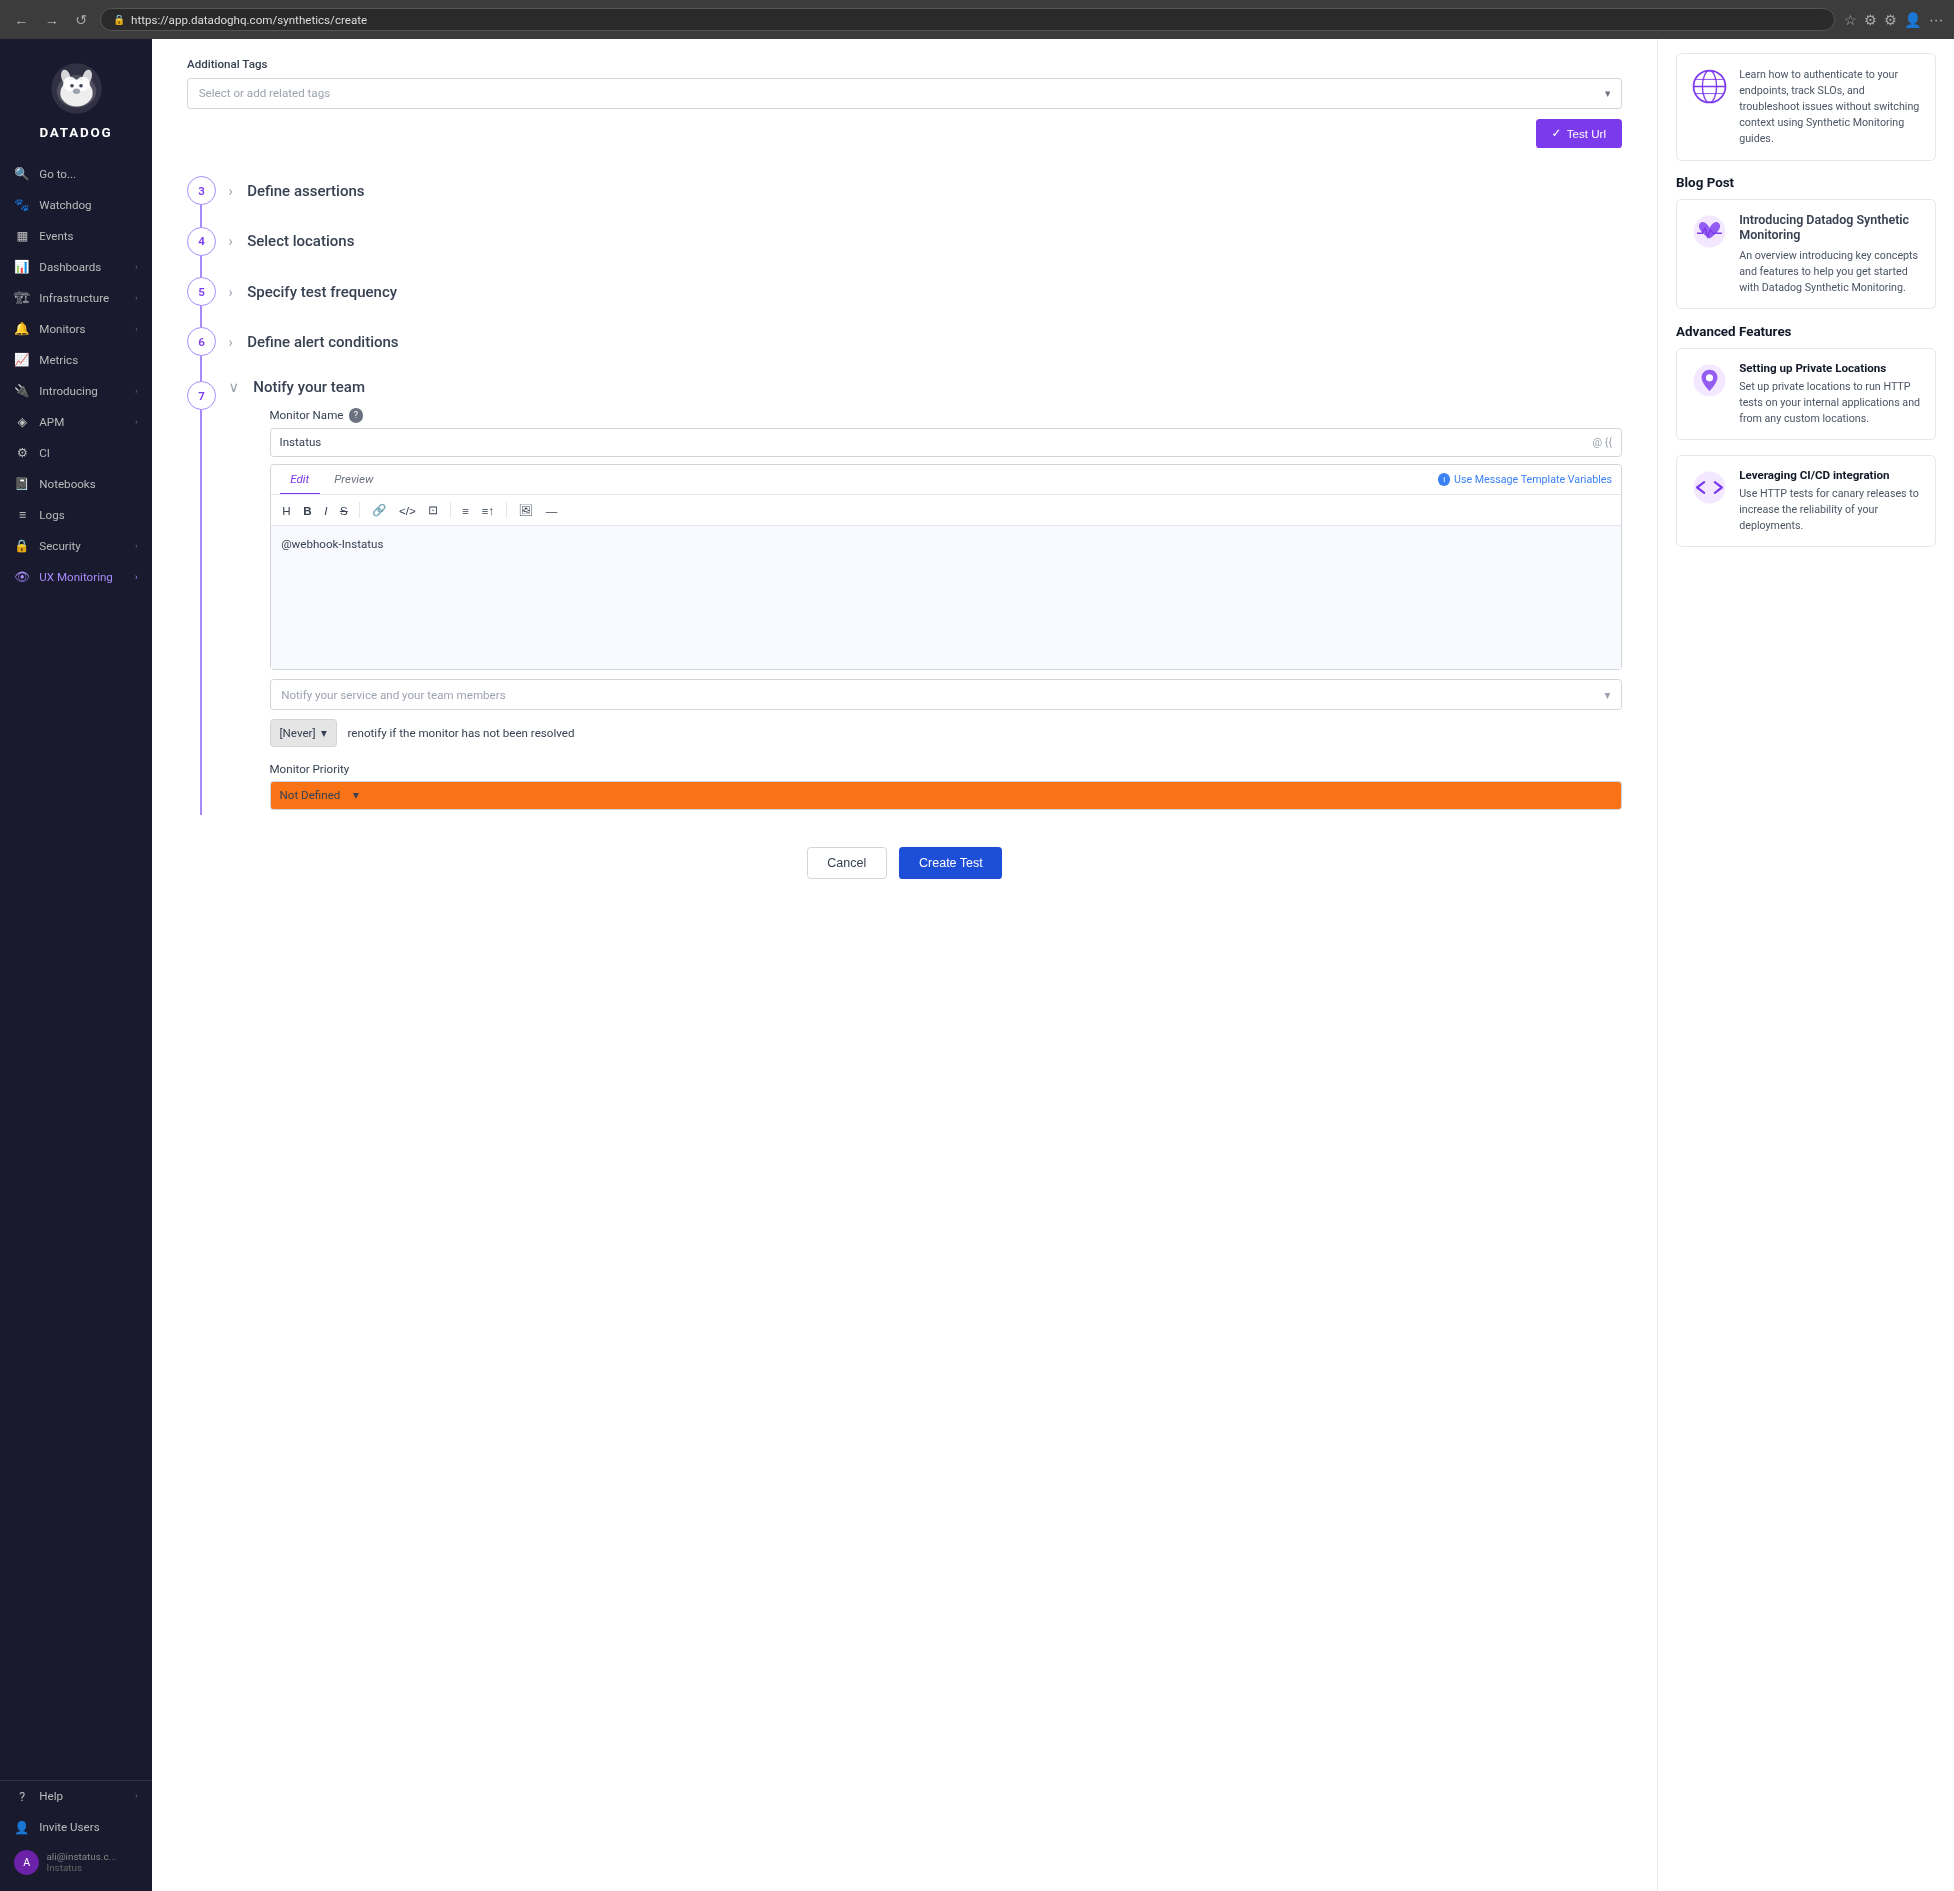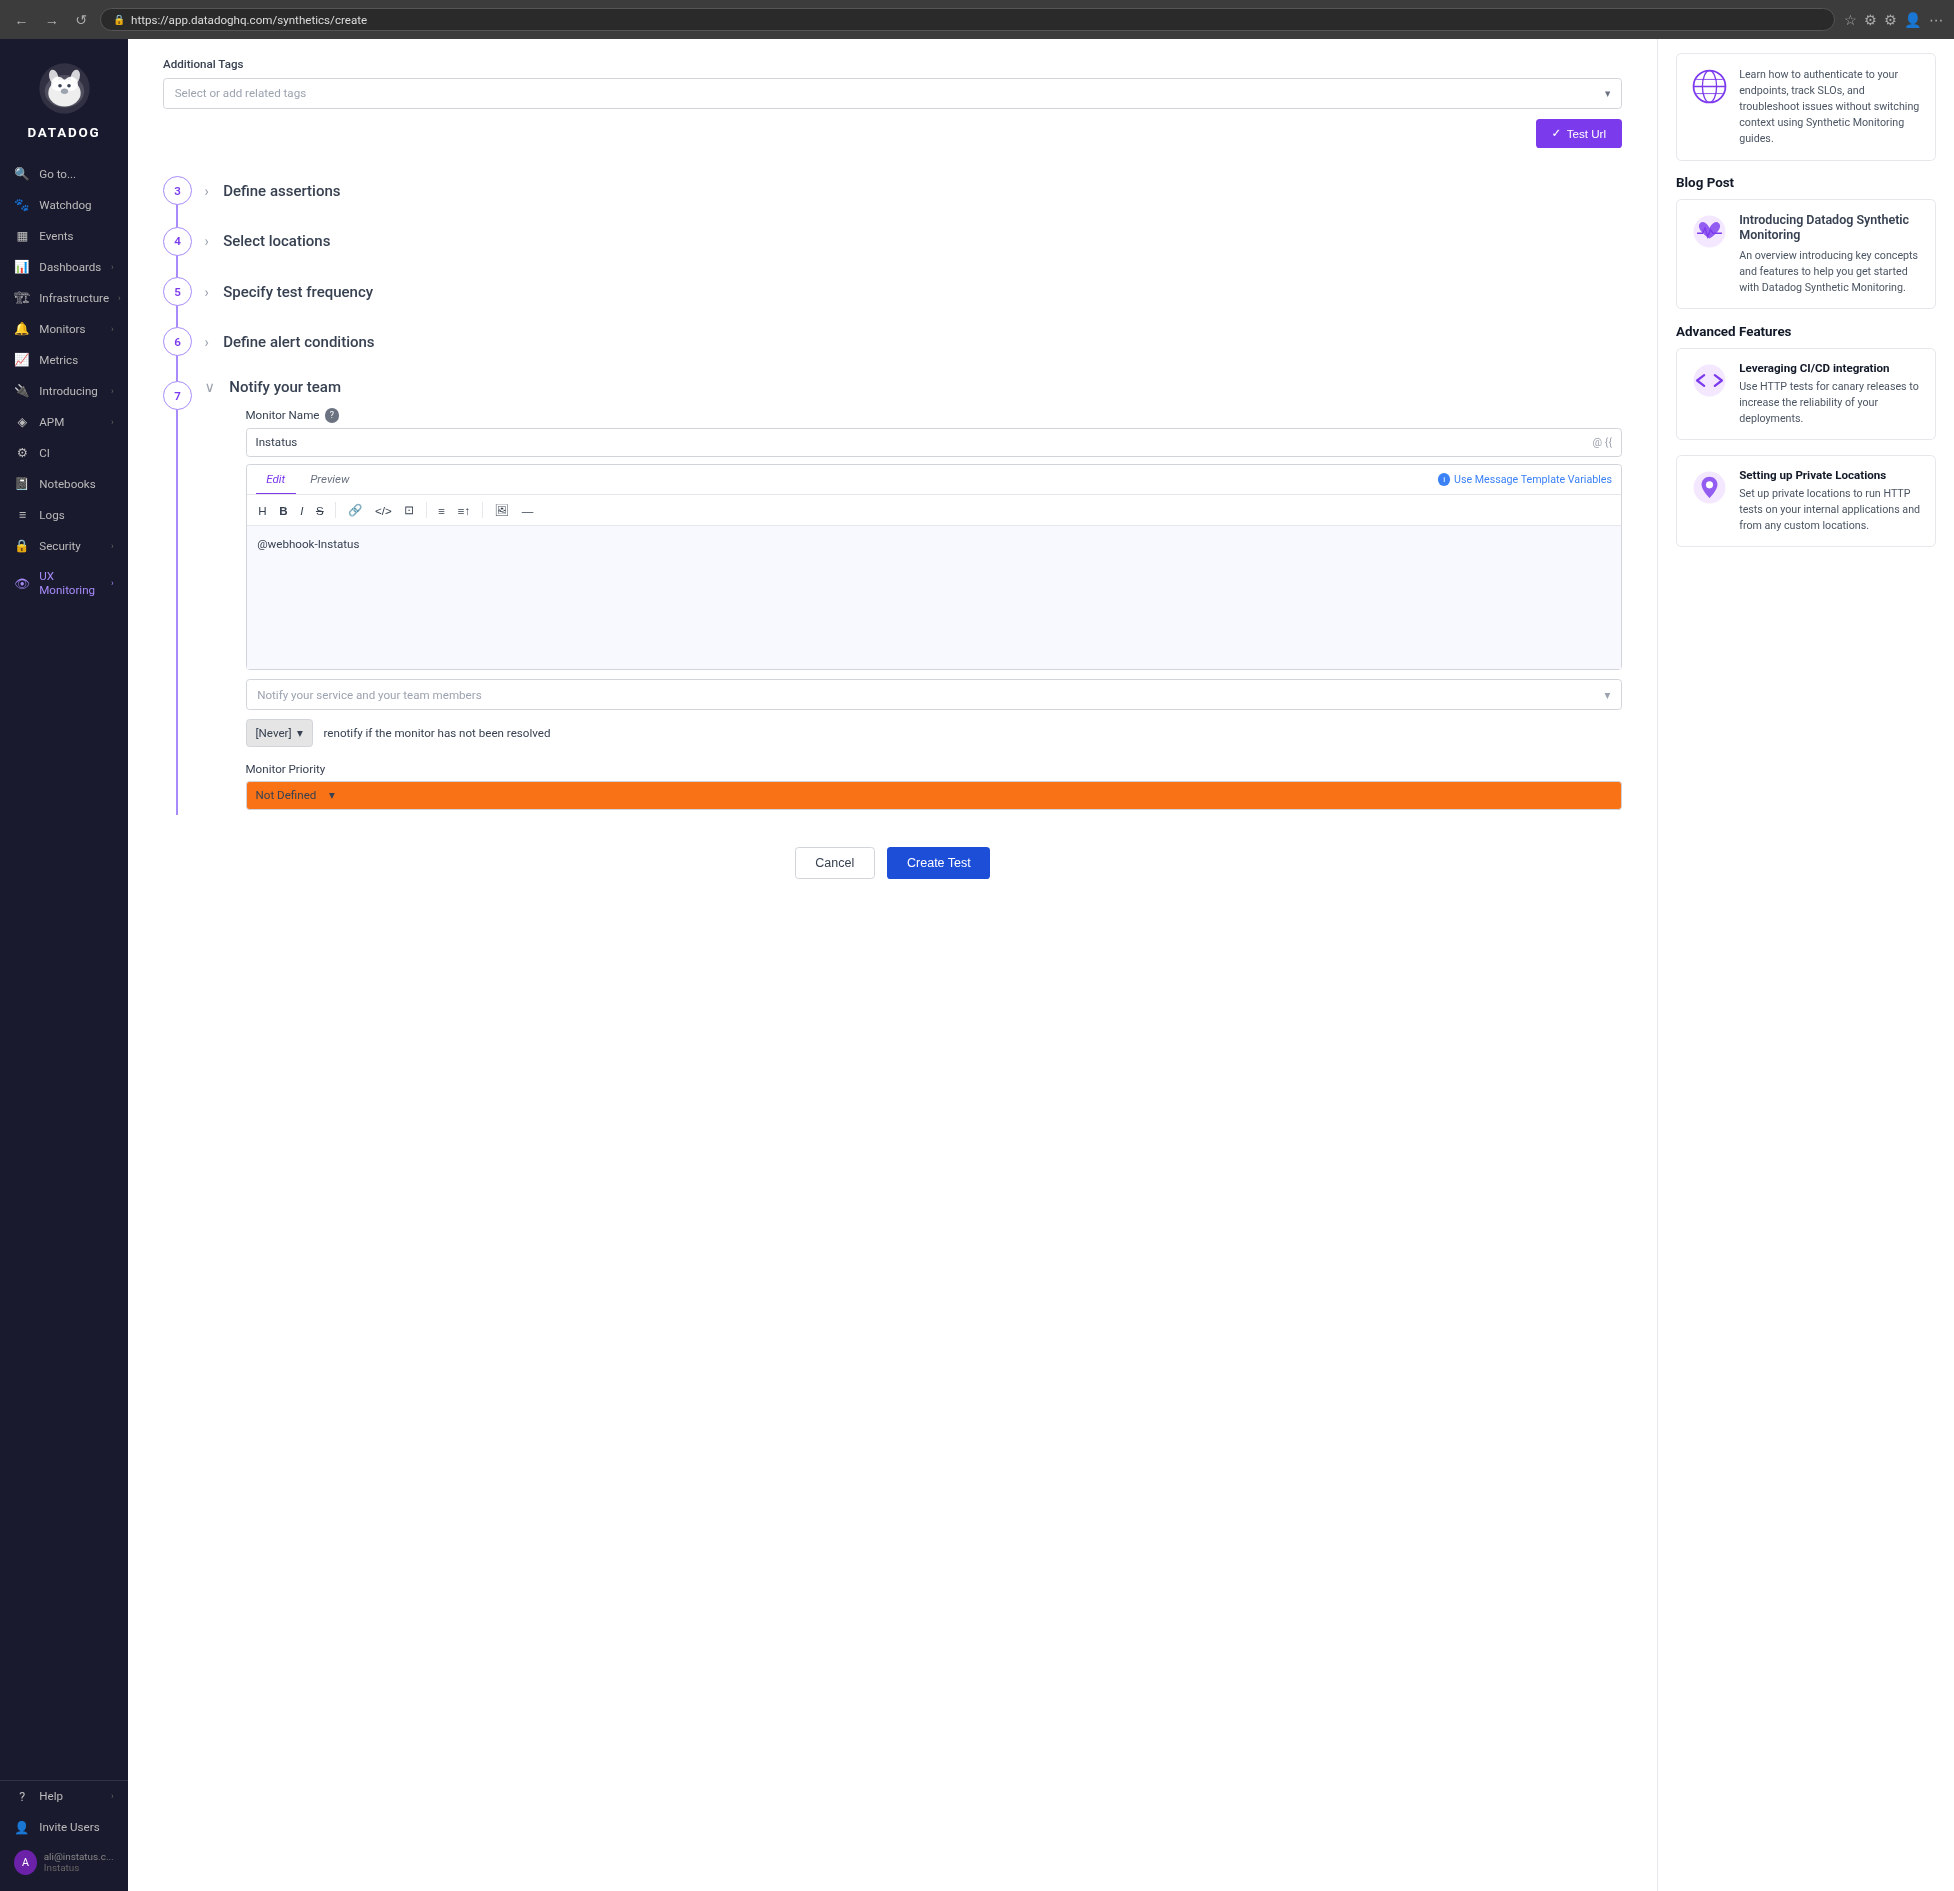--- a/index.html
+++ b/index.html
@@ -36,21 +36,21 @@
     }
     .address-bar-lock { color: #aaa; font-size: 9.9px; }
     .browser-actions { display: flex; gap: 7.2px; align-items: center; }
     .browser-action-icon { color: #aaa; font-size: 14.3px; cursor: pointer; }
 
     
     .app-wrapper { display: flex; flex: 1; }
 
     
     .sidebar {
-      width: 128px;
+      width: 152px;
       background: #1a1a2e;
       color: #ccc;
       display: flex;
       flex-direction: column;
       flex-shrink: 0;
       min-height: calc(100vh - 39px);
     }
     .sidebar-logo {
       padding: 18px 14.3px;
       display: flex;
@@ -740,45 +740,45 @@
             <div class="blog-post-title">Introducing Datadog Synthetic Monitoring</div>
             <p>An overview introducing key concepts and features to help you get started with Datadog Synthetic Monitoring.</p>
           </div>
         </div>
       </div>
 
       <div class="section-title">Advanced Features</div>
 
       <div class="panel-card">
         <div class="panel-card-row">
+          <div class="panel-icon-pin">
+            <svg viewBox="0 0 44 44" fill="none" xmlns="http://www.w3.org/2000/svg">
+              <circle cx="22" cy="22" r="18" fill="#f3e8ff"></circle>
+              <path d="M22 10 C17 10 13 14 13 19 C13 25 22 34 22 34 C22 34 31 25 31 19 C31 14 27 10 22 10Z" fill="#7c3aed" opacity="0.8"></path>
+              <circle cx="22" cy="19" r="4" fill="#fff"></circle>
+            </svg>
+          </div>
+          <div class="panel-card-text">
+            <div class="card-title">Setting up Private Locations</div>
+            <p>Set up private locations to run HTTP tests on your internal applications and from any custom locations.</p>
+          </div>
+        </div>
+      </div>
+
+      <div class="panel-card">
+        <div class="panel-card-row">
           <div class="panel-icon-code">
             <svg viewBox="0 0 44 44" fill="none" xmlns="http://www.w3.org/2000/svg">
               <circle cx="22" cy="22" r="18" fill="#f3e8ff"></circle>
               <path d="M16 16 L8 22 L16 28" stroke="#7c3aed" stroke-width="2.5" fill="none" stroke-linecap="round" stroke-linejoin="round"></path>
               <path d="M28 16 L36 22 L28 28" stroke="#7c3aed" stroke-width="2.5" fill="none" stroke-linecap="round" stroke-linejoin="round"></path>
             </svg>
           </div>
           <div class="panel-card-text">
             <div class="card-title">Leveraging CI/CD integration</div>
             <p>Use HTTP tests for canary releases to increase the reliability of your deployments.</p>
           </div>
         </div>
       </div>
-
-      <div class="panel-card">
-        <div class="panel-card-row">
-          <div class="panel-icon-pin">
-            <svg viewBox="0 0 44 44" fill="none" xmlns="http://www.w3.org/2000/svg">
-              <circle cx="22" cy="22" r="18" fill="#f3e8ff"></circle>
-              <path d="M22 10 C17 10 13 14 13 19 C13 25 22 34 22 34 C22 34 31 25 31 19 C31 14 27 10 22 10Z" fill="#7c3aed" opacity="0.8"></path>
-              <circle cx="22" cy="19" r="4" fill="#fff"></circle>
-            </svg>
-          </div>
-          <div class="panel-card-text">
-            <div class="card-title">Setting up Private Locations</div>
-            <p>Set up private locations to run HTTP tests on your internal applications and from any custom locations.</p>
-          </div>
-        </div>
-      </div>
     </div>
   </div>
 </div>
 
 
 </body></html>

